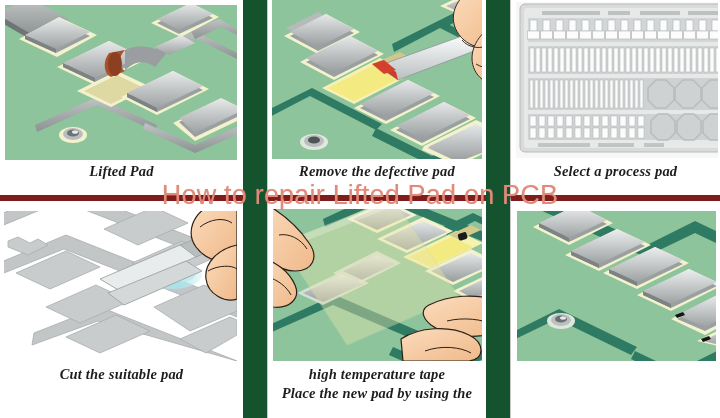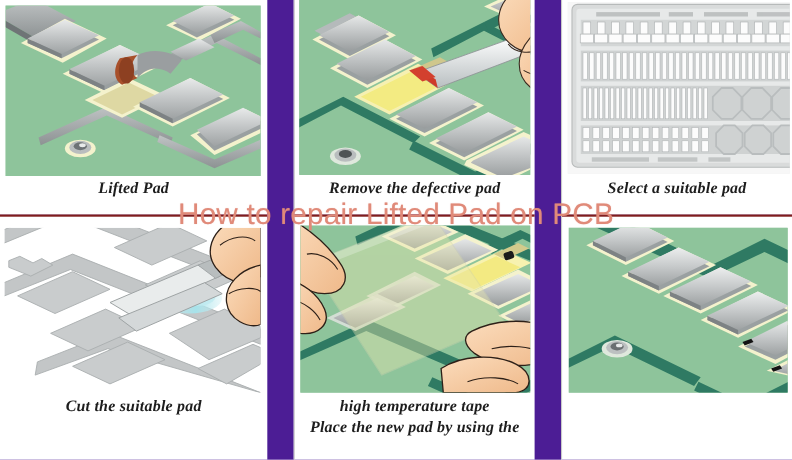--- a/index.html
+++ b/index.html
@@ -2,36 +2,36 @@
 <html><head>
 <meta charset="utf-8">
 <style>
   html,body{margin:0;padding:0;}
   body{
     width:720px;height:418px;overflow:hidden;
     background:#ffffff;
     font-family:"Liberation Serif", serif;
   }
   .sheet{
-    position:relative;width:720px;height:418px;background:#4c1d95;
+    position:relative;width:720px;height:418px;background:#14532d;
   }
   .grid{
     position:absolute;inset:0;
     display:grid;
     grid-template-columns:243px 243px 234px;
     grid-template-rows:195px 223px;
   }
   .cell{
     position:relative;
     box-sizing:border-box;
     background:#ffffff;
     overflow:hidden;
   }
   .cell.c2,.cell.c3,.cell.c5,.cell.c6{border-left:1px solid #c9c9c9;margin-left:24px;}
-  .cell.c4,.cell.c5,.cell.c6{border-top:2px solid #7f1d1d;}
+  .cell.c4,.cell.c5,.cell.c6{border-top:6px solid #7f1d1d;}
   .figure{
     position:absolute;left:4px;right:4px;top:4px;
     height:160px;
     overflow:hidden;
     background:#8ec49b;
   }
   .cell.c1 .figure{left:5px;right:6px;top:5px;height:155px;}
   .cell.c2 .figure{left:4px;right:4px;top:0px;height:159px;}
   .cell.c3 .figure{left:5px;right:2px;top:2px;height:156px;background:#f4f4f4;}
   .cell.c4 .figure{left:4px;right:6px;top:10px;height:150px;background:#ffffff;}
@@ -395,21 +395,21 @@
           </g>
 
           <g opacity="0.4" fill="#8d9192">
             <rect x="22" y="141" width="52" height="4"></rect>
             <rect x="82" y="141" width="36" height="4"></rect>
             <rect x="128" y="141" width="20" height="4"></rect>
           </g>
         </svg>
       </div>
       <div class="caption">
-        <div>Select a suitable pad</div>
+        <div>Select a process pad</div>
       </div>
     </div>
 
     <div class="cell c4">
       <div class="figure">
         <svg width="233" height="150" viewBox="0 0 233 150">
           <defs>
             <linearGradient id="skin4" x1="0" y1="0" x2="1" y2="1">
               <stop offset="0" stop-color="#fbdcbc"></stop>
               <stop offset="1" stop-color="#efb98a"></stop>

